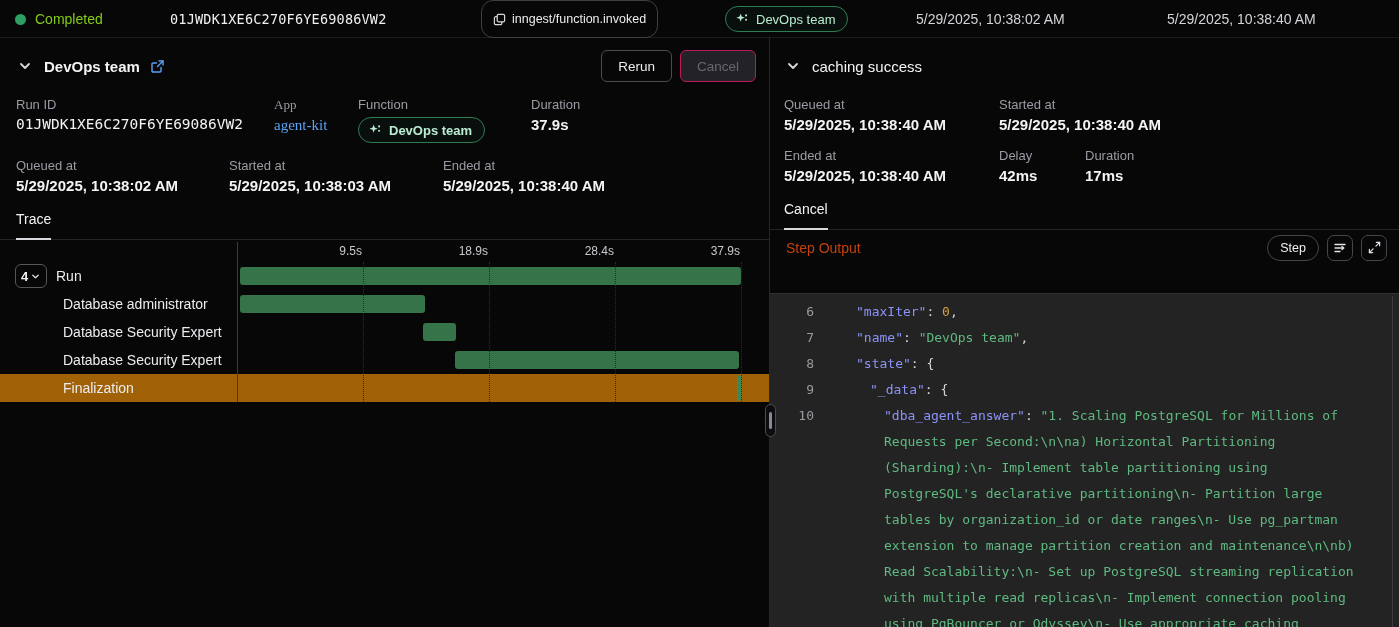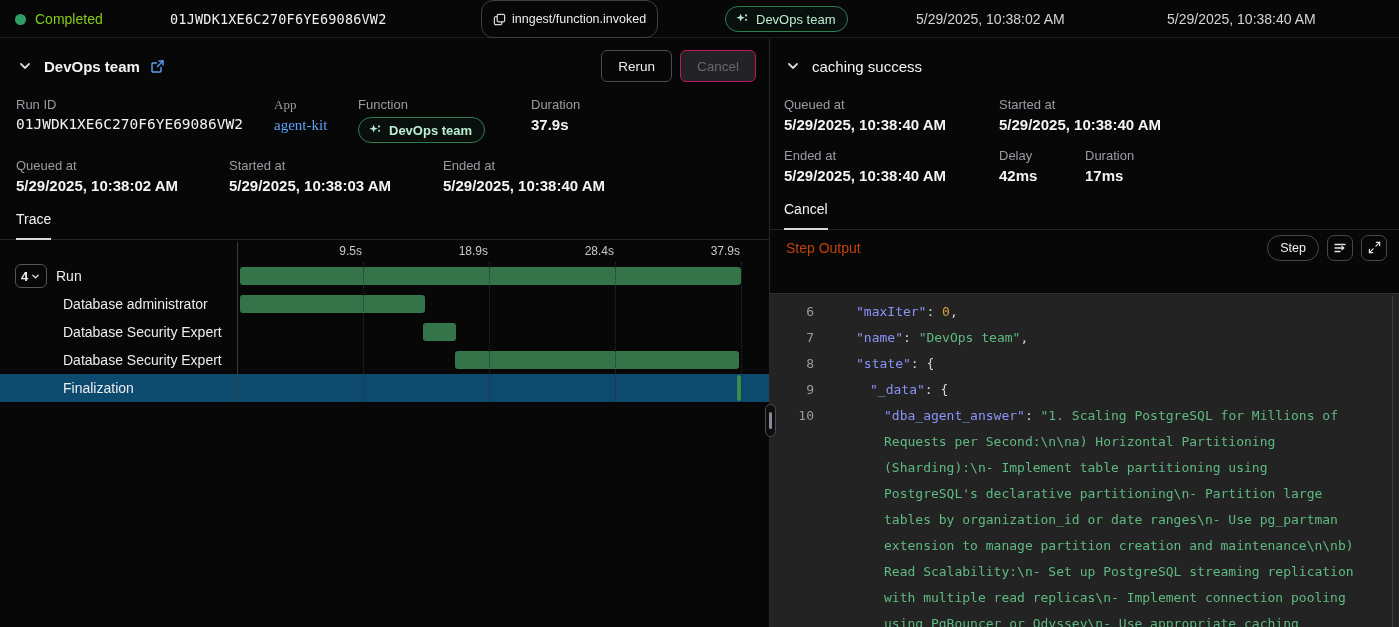--- a/index.html
+++ b/index.html
@@ -52,21 +52,21 @@
   .tab.active::after { content:""; position:absolute; left:0; right:0; bottom:-1px; height:2px; background:#d8d8dc; }
 
   
   .trace { position:relative; margin-top:2px; }
   .trace-axis { position:relative; height:20px; }
   .trace-vline { position:absolute; left:237px; top:0; width:1px; background:#3a3a40; }
   .axis-area, .bars-area { position:absolute; left:237px; width:504px; top:0; bottom:0; }
   .tick { position:absolute; top:2px; transform:translateX(-100%); font-size:12px; color:#c9c9ce; padding-right:1px; }
   .gridline { position:absolute; top:20px; width:1px; border-left:1px dotted #2b2b31; }
   .trace-row { position:relative; height:28px; display:flex; align-items:center; }
-  .trace-row.selected { background:#0c4a6e; }
+  .trace-row.selected { background:#a16207; }
   .row-label-cell { width:237px; display:flex; align-items:center; height:100%; padding-left:15px; flex:none; }
   .row-label-cell.indented { padding-left:63px; }
   .collapse-btn { height:24px; min-width:32px; padding:0 5px; margin-right:9px; border:1px solid #55555c; border-radius:6px; background:transparent; color:#f2f2f4; font-size:13px; font-weight:600; display:flex; align-items:center; gap:3px; cursor:pointer; }
   .row-label { font-size:14px; color:#ececef; white-space:nowrap; }
   .row-bars { position:relative; height:100%; width:504px; flex:none; }
   .bar { position:absolute; top:5px; height:18px; border-radius:3px; background:#347448; }
   .trace-row.selected .bar { top:1px; height:26px; background:#3c8a55; border-radius:2px; }
 
   
   .step-head { display:flex; align-items:center; height:33px; padding:0 12px 0 16px; margin-top:1px; }

